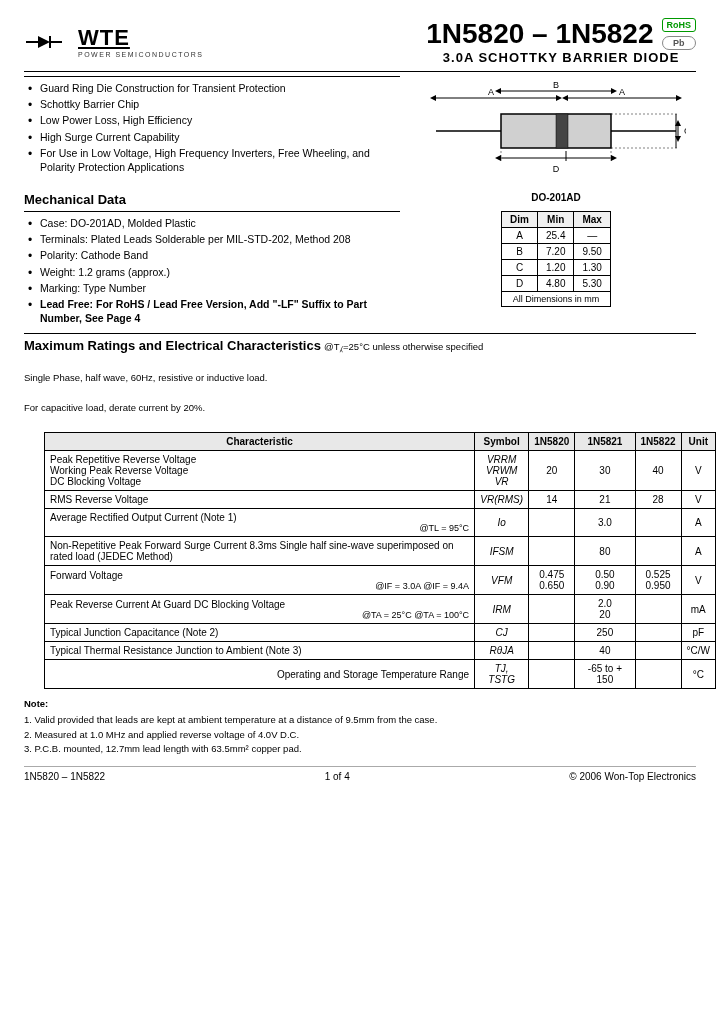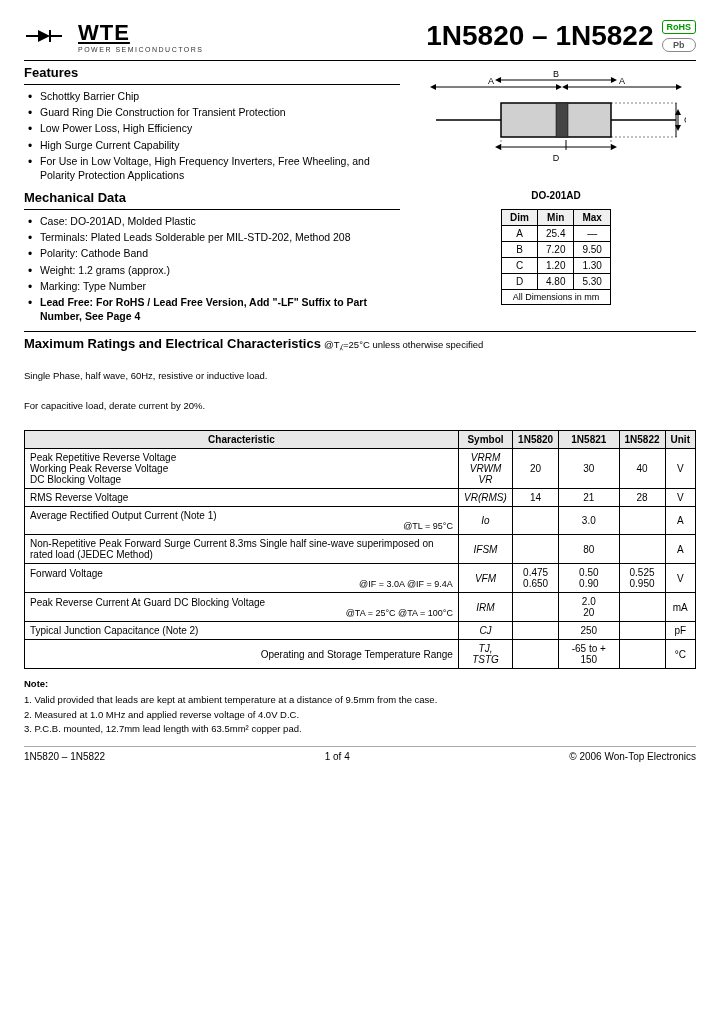--- a/index.html
+++ b/index.html
@@ -152,20 +152,21 @@
       font-size: 9.5px;
       margin: 19px 0;
     }
 
     
     .char-table {
       width: 100%;
       border-collapse: collapse;
       font-size: 10px;
       margin-top: 6px;
+      margin-left: 20px;
     }
     .char-table th, .char-table td {
       border: 1px solid #000;
       padding: 3px 5px;
       text-align: center;
     }
     .char-table th {
       background: #e8e8e8;
       font-weight: bold;
     }
@@ -215,32 +216,32 @@
   </div>
   <div class="part-title">
     <div style="display:flex;align-items:center;gap:8px;justify-content:flex-end;">
       <span class="part-number">1N5820 – 1N5822</span>
 
       <span style="display:inline-flex;flex-direction:column;gap:4px;font-size:9px;">
         <span style="border:1px solid #090;color:#090;padding:1px 4px;border-radius:3px;font-weight:bold;">RoHS</span>
         <span style="border:1px solid #888;color:#555;padding:1px 4px;border-radius:10px;font-weight:bold;text-align:center;">Pb</span>
       </span>
     </div>
+    <div class="part-subtitle">3.0A SCHOTTKY BARRIER DIODE</div>
   </div>
 </div>
 
 <hr class="section-rule">
 
 <div class="two-col">
   <div class="col-left">
-    <div class="section-title">Features</div>
     <hr style="border:none;border-top:1px solid #000;margin-bottom:4px;">
     <ul class="features-list">
+      <li>Guard Ring Die Construction for Transient Protection</li>
       <li>Schottky Barrier Chip</li>
-      <li>Guard Ring Die Construction for Transient Protection</li>
       <li>Low Power Loss, High Efficiency</li>
       <li>High Surge Current Capability</li>
       <li>For Use in Low Voltage, High Frequency Inverters, Free Wheeling, and Polarity Protection Applications</li>
     </ul>
   </div>
   <div class="col-right">
 
     <svg class="diode-svg" viewBox="0 0 260 110">
 
       <line x1="10" y1="55" x2="75" y2="55" stroke="#000" stroke-width="1.5"></line>
@@ -420,20 +421,28 @@
       </tr>
       <tr>
         <td style="text-align: left;">Typical Junction Capacitance (Note 2)</td>
         <td style="font-style: italic;">CJ</td>
         <td></td>
         <td>250</td>
         <td></td>
         <td>pF</td>
       </tr>
       <tr>
+        <td style="text-align: left;">Typical Thermal Resistance Junction to Ambient (Note 3)</td>
+        <td style="font-style: italic;">RθJA</td>
+        <td></td>
+        <td>40</td>
+        <td></td>
+        <td>°C/W</td>
+      </tr>
+      <tr>
         <td style="text-align: right;">Operating and Storage Temperature Range</td>
         <td style="font-style: italic;">TJ, TSTG</td>
         <td></td>
         <td>-65 to + 150</td>
         <td></td>
         <td>°C</td>
       </tr>
     </tbody>
 </table>
 

